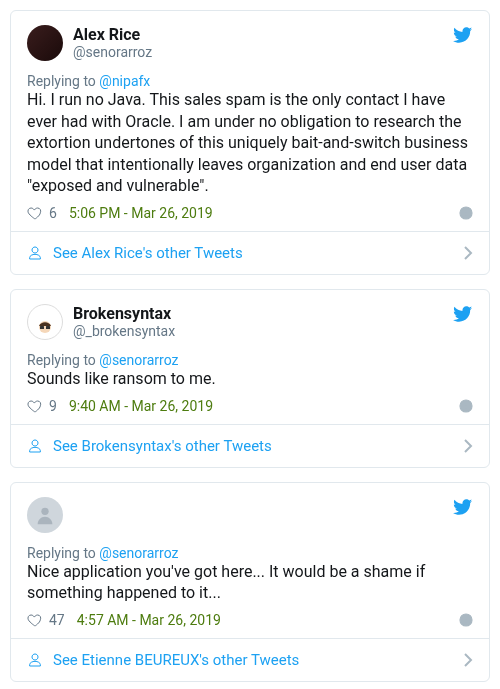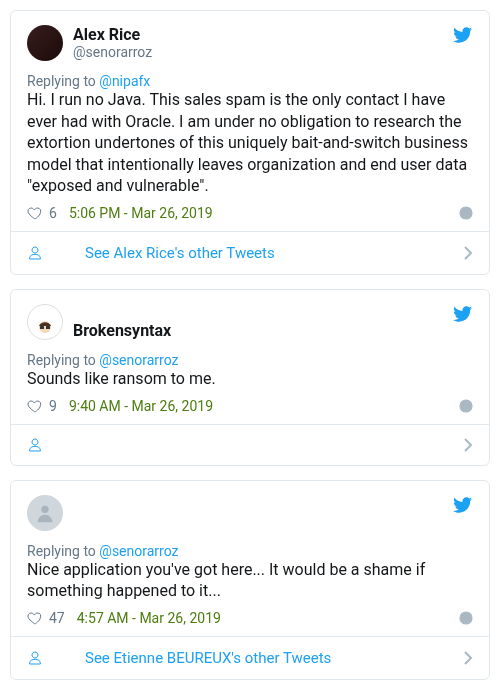--- a/index.html
+++ b/index.html
@@ -65,21 +65,20 @@
   .info-icon { margin-left: auto; width: 14px; height: 14px; cursor: pointer; }
   .info-icon circle { fill: #aab8c2; }
   .see-more {
     border-top: 1px solid #e1e8ed;
     padding: 12px 16px;
     display: flex;
     align-items: center;
     color: #1da1f2;
     font-size: 15px;
     cursor: pointer;
-    gap: 32px;
   }
   .person-icon { width: 16px; height: 16px; fill: #1da1f2; margin-right: 10px; }
   .chevron { margin-left: auto; width: 10px; height: 14px; fill: none; stroke: #aab8c2; stroke-width: 2; }
 </style>
 </head>
 <body>
 
 <div class="tweet-card">
   <div class="tweet-main">
     <div class="tweet-header">
@@ -128,20 +127,21 @@
       <div class="avatar broken">
         <svg viewBox="0 0 28 20">
             <circle cx="14" cy="8" r="6" fill="#f5d7b9"></circle>
             <path d="M8 7c2-5 10-5 12 0" fill="#4a3220"></path>
             <rect x="9" y="7" width="4" height="3" fill="#333" rx="0.5"></rect>
             <rect x="15" y="7" width="4" height="3" fill="#333" rx="0.5"></rect>
           </svg>
       </div>
       <div class="name-block">
         <span class="display-name">Brokensyntax</span>
+        <span class="handle">@_brokensyntax</span>
       </div>
       <svg class="bird-icon" viewBox="0 0 24 24">
           <path d="M23 4.9c-.8.4-1.7.6-2.6.8.9-.6 1.7-1.5 2-2.6-.9.5-1.9.9-2.9 1.1C18.6 3.3 17.4 2.7 16 2.7c-2.6 0-4.7 2.1-4.7 4.7 0 .4 0 .7.1 1.1C7.7 8.3 4.1 6.4 1.7 3.4c-.4.7-.6 1.5-.6 2.4 0 1.6.8 3.1 2.1 3.9-.8 0-1.5-.2-2.2-.6v.1c0 2.3 1.6 4.2 3.8 4.6-.4.1-.8.2-1.3.2-.3 0-.6 0-.9-.1.6 1.9 2.3 3.2 4.4 3.3-1.6 1.3-3.6 2-5.8 2-.4 0-.8 0-1.1-.1 2.1 1.3 4.5 2.1 7.2 2.1 8.6 0 13.3-7.1 13.3-13.3v-.6c.9-.7 1.7-1.5 2.4-2.4z"></path>
         </svg>
     </div>
     <div class="reply-line">
       <span>Replying to </span><span class="mention">@senorarroz</span>
     </div>
     <div class="tweet-text">Sounds like ransom to me.</div>
     <div class="meta-row">
@@ -156,20 +156,21 @@
           <circle cx="7" cy="7" r="6" fill="none" stroke="#aab8c2" stroke-width="1.2"></circle>
           <circle cx="7" cy="4.2" r="0.9"></circle>
           <rect x="6.2" y="6" width="1.6" height="4" rx="0.8" fill="#aab8c2"></rect>
         </svg>
     </div>
   </div>
   <div class="see-more">
     <svg class="person-icon" viewBox="0 0 24 24">
         <path d="M12 12c2.5 0 4.5-2 4.5-4.5S14.5 3 12 3 7.5 5 7.5 7.5 9.5 12 12 12zm0 2c-3.9 0-8 2-8 5v2h16v-2c0-3-4.1-5-8-5z" fill="none" stroke="#1da1f2" stroke-width="1.5"></path>
       </svg>
+    <span>See Brokensyntax's other Tweets</span>
     <svg class="chevron" viewBox="0 0 10 14">
         <path d="M2 1l6 6-6 6"></path>
       </svg>
   </div>
 </div>
 
 <div class="tweet-card">
   <div class="tweet-main">
     <div class="tweet-header">
       <div class="avatar gray">

